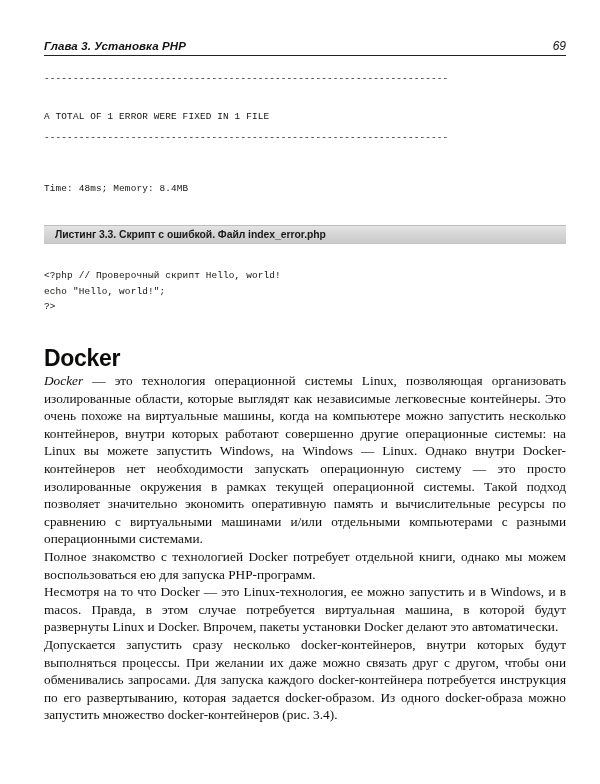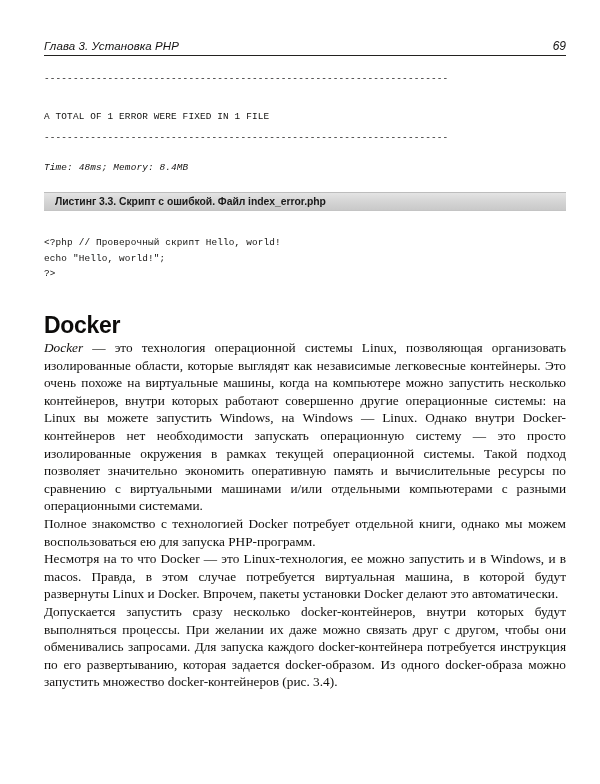--- a/index.html
+++ b/index.html
@@ -27,21 +27,21 @@
   
   .header-row {
     display: flex;
     align-items: baseline;
     justify-content: space-between;
     padding-top: 21px;
   }
   .header-title {
     font-family: "Liberation Sans", sans-serif;
     font-style: italic;
-    font-weight: normal;
+    font-weight: bold;
     font-size: 11.5px;
     letter-spacing: 0.1px;
     color: #141312;
     margin-top: 19px;
   }
   .header-page {
     font-family: "Liberation Sans", sans-serif;
     font-style: italic;
     font-weight: normal;
     font-size: 12px;
@@ -75,22 +75,21 @@
     overflow: hidden;
     letter-spacing: 0.15px;
   }
   .console-line {
     margin-top: 25px;
   }
   .rule-dashes.lower {
     margin-top: 8px;
   }
   .time-line {
-    margin-top: 17px;
-    font-style: italic;
+    margin-top: 38px;
   }
 
   
   p.body {
     margin: 0;
     font-size: 13.3px;
     line-height: 17.6px;
     text-align: justify;
     text-justify: inter-word;
     hyphens: manual;
@@ -101,21 +100,21 @@
   .p-gap-sm { margin-top: 13px; }
 
   .mono-inline {
     font-family: "Liberation Mono", "DejaVu Sans Mono", monospace;
     font-size: 11.4px;
   }
   .ital { font-style: italic; }
 
   
   .listing-bar {
-    margin-top: 17px;
+    margin-top: 29px;
     width: 100%;
     height: 19px;
     box-sizing: border-box;
     background: linear-gradient(to bottom, #e4e4e4 0%, #d6d6d6 45%, #c9c9c9 100%);
     border-top: 1px solid #bdbdbd;
     border-bottom: 1px solid #c4c4c4;
     display: flex;
     align-items: center;
     padding-left: 11px;
   }

